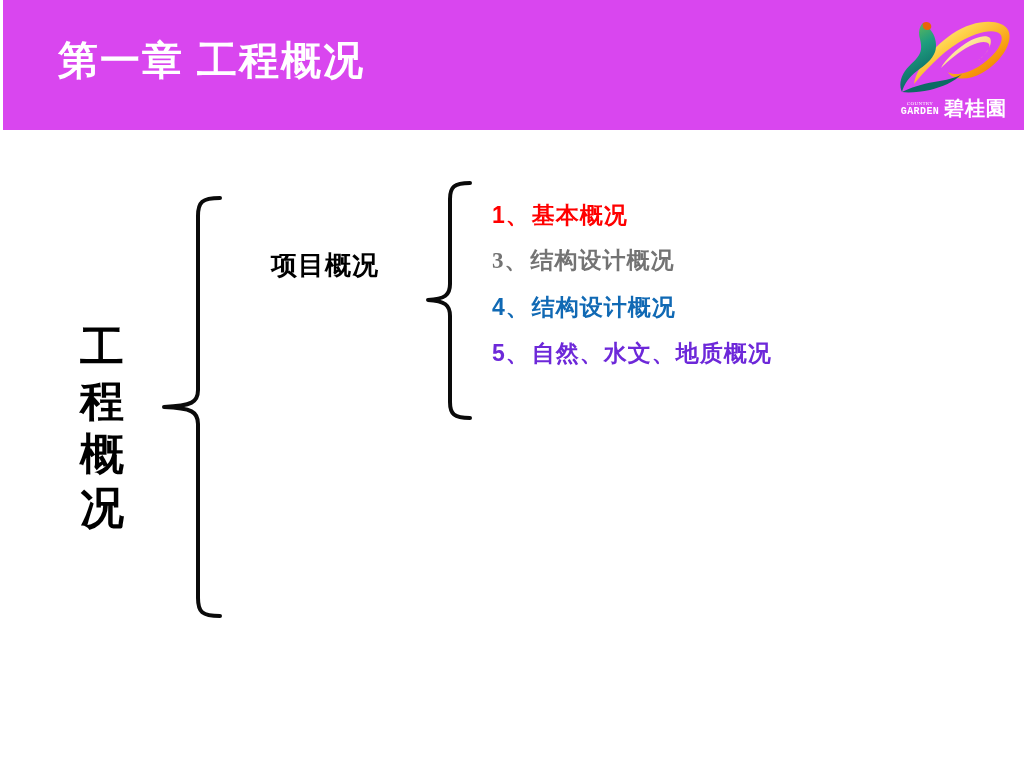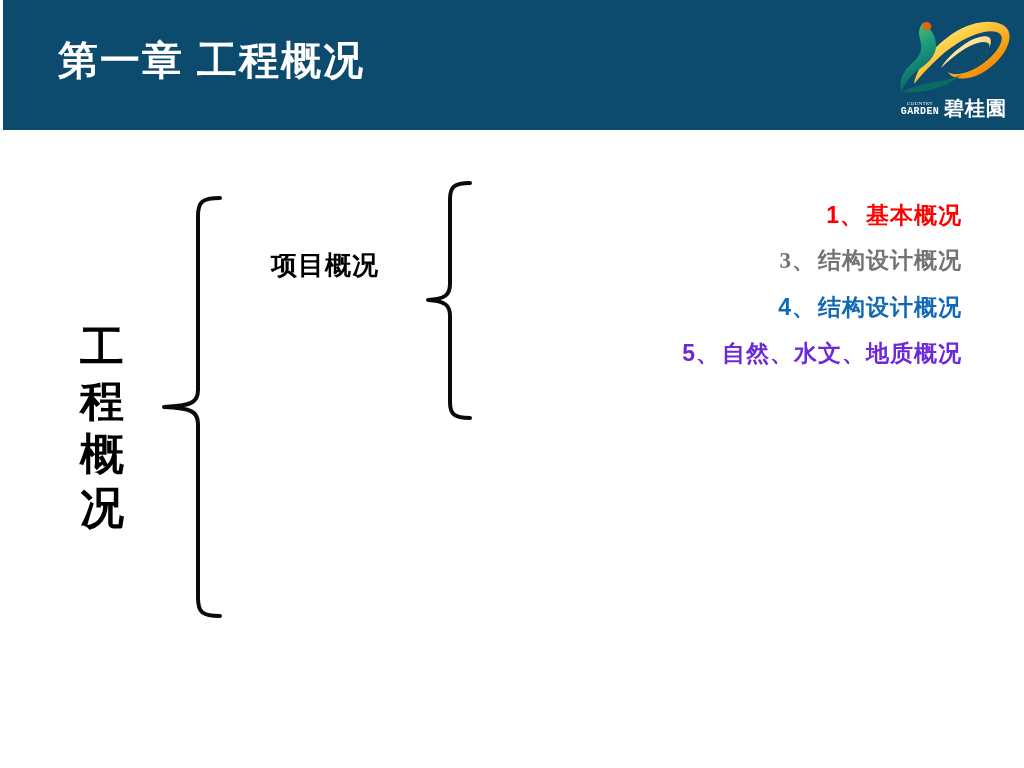--- a/index.html
+++ b/index.html
@@ -153,36 +153,35 @@
     top: 62px;
     width: 470px;
   }
   .leaf-item {
     font-size: 23px;
     font-weight: bold;
     line-height: 46px;
     height: 46px;
     letter-spacing: 1px;
     white-space: nowrap;
-    text-align: right;
   }
   .leaf-item .num {
     display: inline;
   }
   .leaf-item .txt {
     display: inline;
     margin-left: 2px;
   }
 </style>
 </head>
 <body>
 
 <div class="slide" style="background: rgb(255, 255, 255);">
 
-  <div class="header-band" style="background: #0c4a6e;">
+  <div class="header-band" style="background: #d946ef;">
 
     <div class="slide-title">第一章  工程概况</div>
 
     <div class="logo">
       <svg class="logo-mark" viewBox="0 0 122 80">
         <defs>
           <linearGradient id="goldGrad" x1="0" y1="0" x2="1" y2="1">
             <stop offset="0%" stop-color="#FFF6CF"></stop>
             <stop offset="35%" stop-color="#FFD24A"></stop>
             <stop offset="70%" stop-color="#F7980B"></stop>

